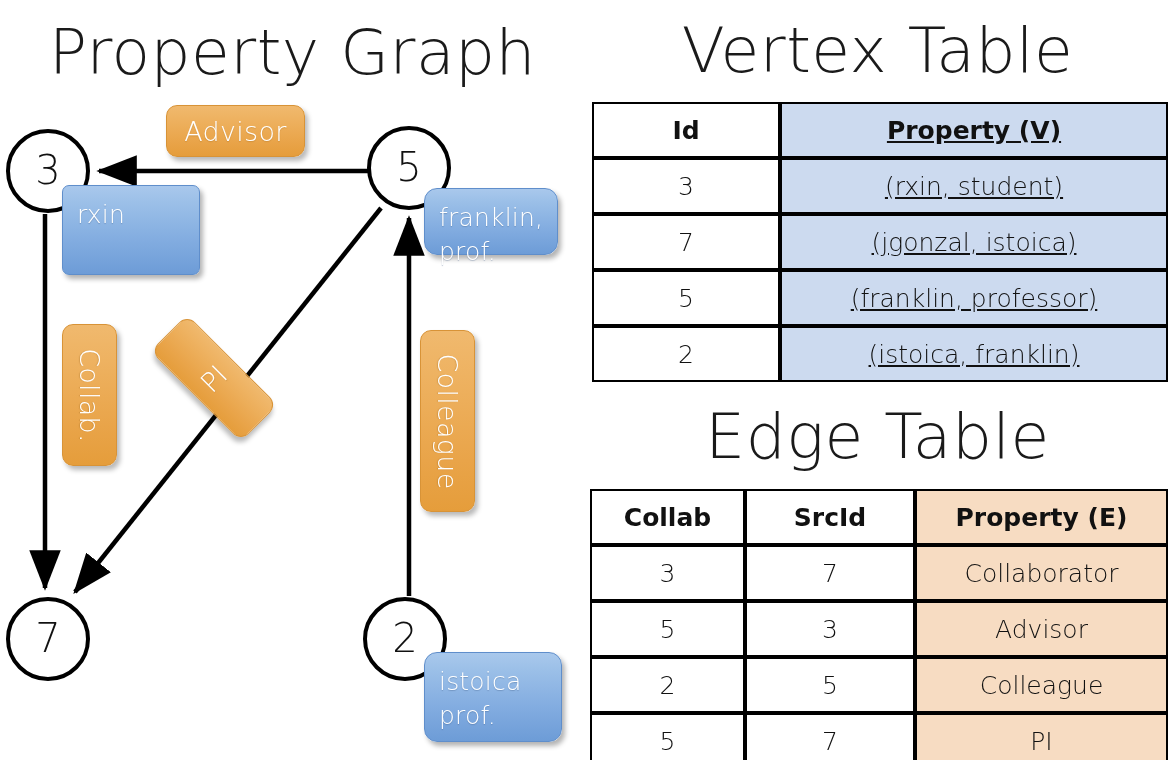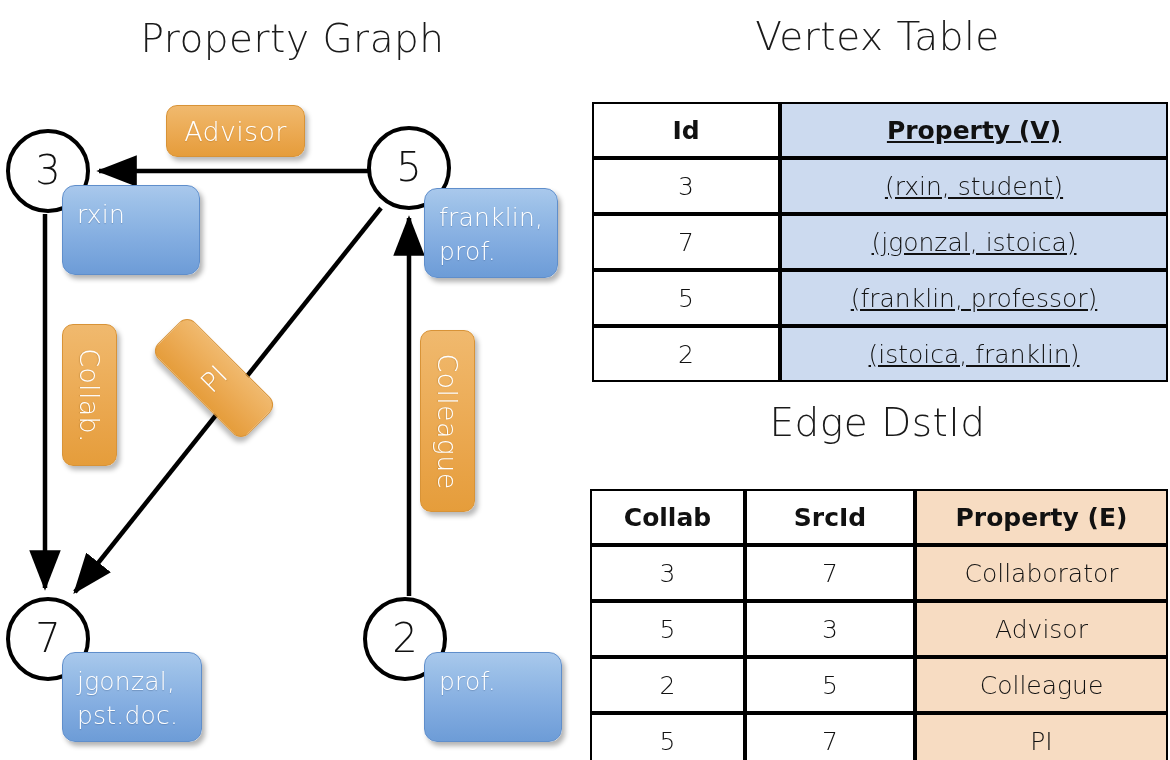--- a/index.html
+++ b/index.html
@@ -14,21 +14,21 @@
     overflow: hidden;
     font-family: "Liberation Sans", sans-serif;
     color: #000;
   }
 
   
   .title {
     position: absolute;
     font-family: "DejaVu Sans", sans-serif;
     font-weight: 300;
-    font-size: 39px;
+    font-size: 63px;
     letter-spacing: 0.5px;
     color: #1a1a1a;
     white-space: nowrap;
     text-align: center;
   }
   #title-property-graph { left: 0px;   top: 16px;  width: 585px; }
   #title-vertex-table   { left: 585px; top: 14px;  width: 585px; }
   #title-edge-table     { left: 585px; top: 400px; width: 585px; }
 
   
@@ -83,22 +83,22 @@
   .prop-box span {
     display: block;
     color: #ffffff;
     font-family: "DejaVu Sans", sans-serif;
     font-weight: 300;
     font-size: 25px;
     line-height: 34px;
     letter-spacing: 0.2px;
     text-shadow: 0 1px 1px rgba(60,90,130,0.35);
   }
-  #box-rxin     { left: 62px;  top: 185px; width: 138px; height: 90px; }
-  #box-franklin { left: 424px; top: 188px; width: 134px; height: 90px; }
+  #box-rxin     { left: 62px;  top: 185px; width: 138px; height: 90px; border-radius: 7px; }
+  #box-franklin { left: 424px; top: 188px; width: 134px; height: 67px; }
   #box-jgonzal  { left: 62px;  top: 652px; width: 140px; height: 90px; }
   #box-istoica  { left: 424px; top: 652px; width: 138px; height: 90px; }
 
   
   .edge-label {
     position: absolute;
     border-radius: 11px;
     background: linear-gradient(to bottom, #f0b96e 0%, #eeb261 25%, #e9a449 72%, #e59d3b 100%);
     border: 1px solid #d89337;
     box-shadow: 3px 4px 5px rgba(0,0,0,0.28);
@@ -195,25 +195,22 @@
     <span>2</span>
   </div>
 
   <div class="prop-box" id="box-rxin">
     <span>rxin</span>
   </div>
   <div class="prop-box" id="box-franklin">
     <span>franklin,</span>
     <span>prof.</span>
   </div>
-  <div class="prop-box" id="box-jgonzal">
-    <span>jgonzal,</span>
-    <span>pst.doc.</span>
-  </div>
   <div class="prop-box" id="box-istoica">
+    <span>istoica</span>
     <span>prof.</span>
   </div>
 
   <div class="edge-label" id="label-advisor">
     <span>Advisor</span>
   </div>
   <div class="edge-label vtext" id="label-collab">
     <span>Collab.</span>
   </div>
   <div class="edge-label" id="label-pi">
@@ -250,21 +247,21 @@
       <td>5</td>
       <td class="cell-blue sep-left">(franklin, professor)</td>
     </tr>
     <tr>
       <td>2</td>
       <td class="cell-blue sep-left">(istoica, franklin)</td>
     </tr>
   </tbody>
 </table>
 
-<div class="title" id="title-edge-table">Edge DstId</div>
+<div class="title" id="title-edge-table">Edge Table</div>
 
 <table class="data-table" id="edge-table">
   <colgroup>
       <col style="width:155px">
       <col style="width:170px">
       <col style="width:253px">
     </colgroup>
   <thead>
     <tr>
       <th>Collab</th>

